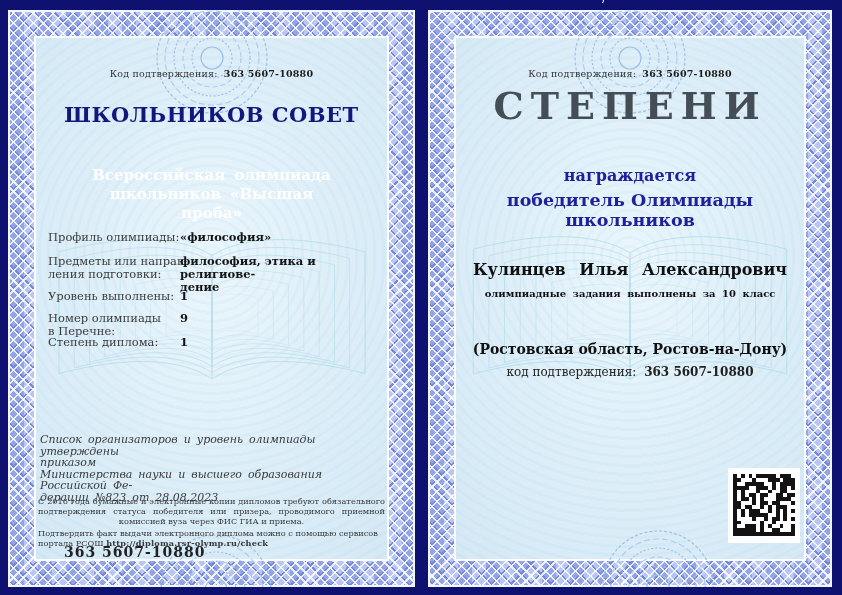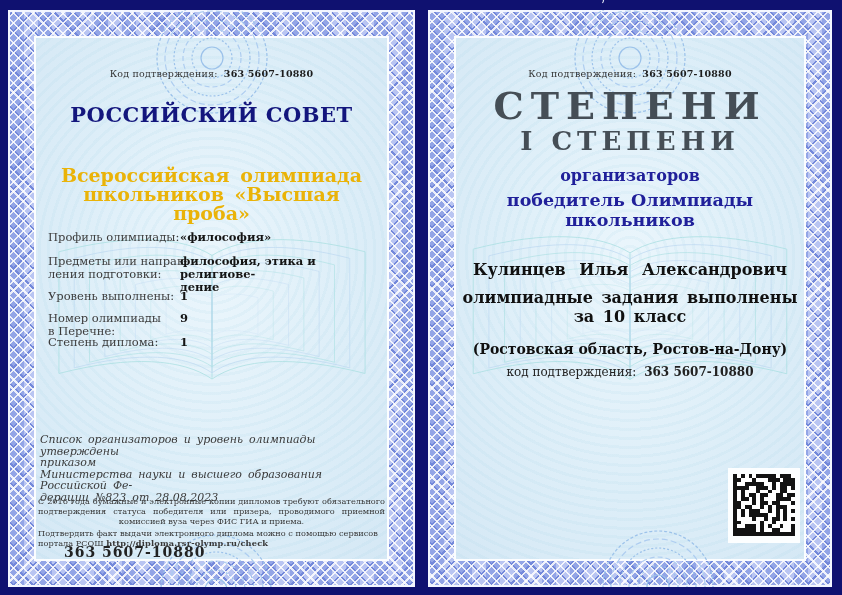--- a/index.html
+++ b/index.html
@@ -39,41 +39,41 @@
   .book-wm { position:absolute; z-index:1; pointer-events:none; opacity:.85; }
 
   .content { position:absolute; left:28px; top:28px; right:28px; bottom:28px; z-index:2; }
   .abs { position:absolute; left:0; right:0; text-align:center; }
 
   .code-line { font-size:9.5px; color:#333; letter-spacing:.2px; }
   .code-line b { color:#1d1d1d; margin-left:3px; }
 
   
   .org-title { font-weight:bold; color:#13167d; font-size:21px; line-height:27px; letter-spacing:.5px; }
-  .oly-title { font-weight:bold; color:#eab308; font-size:19px; line-height:19px;
+  .oly-title { font-weight:bold; color:#ffffff; font-size:15px; line-height:19px;
                white-space:pre-line; word-spacing:4px; }
   .fields { position:absolute; left:4px; right:0; }
   .frow { position:absolute; left:0; right:0; font-size:11.5px; line-height:13px; }
   .flabel { position:absolute; left:8px; width:140px; color:#3b3b3b; white-space:pre-line; }
   .fvalue { position:absolute; left:140px; right:0; font-weight:bold; color:#141414; white-space:pre-line; }
   .decree { font-style:italic; color:#3a3a3a; font-size:11px; line-height:11.6px;
             white-space:pre-line; word-spacing:2.5px; text-align:left; }
   .fineprint { font-size:8.2px; line-height:10.2px; color:#383838; }
   .fp1 { text-align:justify; text-align-last:center; }
   .fp2 { text-align:left; margin-top:1px; }
   .fp2 b { letter-spacing:.2px; }
   .footer-code { position:absolute; left:28px; font-weight:bold; font-size:14px; color:#222; letter-spacing:1px; }
 
   
   .diploma-word { font-weight:bold; color:#454e56; font-size:38px; line-height:40px; letter-spacing:7px; }
   .degree-line  { font-weight:bold; color:#454e56; font-size:26px; line-height:27px; letter-spacing:5px; }
   .award-word   { font-weight:bold; color:#20209a; font-size:16px; }
   .winner-line  { font-weight:bold; color:#20209a; font-size:17.5px; }
   .recipient    { font-weight:bold; color:#101010; font-size:16px; word-spacing:8px; }
-  .grade-line   { font-weight:bold; color:#101010; font-size:16px; word-spacing:3px; }
+  .grade-line   { font-weight:bold; color:#101010; font-size:10px; word-spacing:3px; }
   .school-name  { font-weight:bold; color:#101010; font-size:14.5px; }
   .school-loc   { font-weight:bold; color:#101010; font-size:14px; }
   .code2 { font-size:12px; color:#222; }
   .code2 b { margin-left:4px; }
 
   .qr-patch { position:absolute; width:72px; height:75px; background:#fcfeff; z-index:3; }
   .data-matrix { position:absolute; left:5px; top:6px; width:62px; height:62px; background:#fff; }
   .data-matrix i { position:absolute; background:#131313; }
 </style>
 </head>
@@ -142,21 +142,21 @@
       </g>
     </svg>
 
     <div class="content">
       <div class="abs code-line" style="top:30px;">
         <span>Код подтверждения:</span>
         <b>363 5607-10880</b>
       </div>
 
       <div class="abs org-title" style="top:63px;">
-        <div>РОССИЙСКИЙ СОВЕТ</div>
+        <div>ШКОЛЬНИКОВ СОВЕТ</div>
       </div>
 
       <div class="abs oly-title" style="top:128px;">Всероссийская олимпиада школьников «Высшая
 проба»</div>
 
       <div class="fields" style="top:0;">
         <div class="frow" style="top:193px;">
           <span class="flabel">Профиль олимпиады:</span>
           <span class="fvalue">«философия»</span>
         </div>
@@ -240,23 +240,22 @@
       </g>
     </svg>
 
     <div class="content">
       <div class="abs code-line" style="top:30px;">
         <span>Код подтверждения:</span>
         <b>363 5607-10880</b>
       </div>
 
       <div class="abs diploma-word" style="top:48px;">СТЕПЕНИ</div>
-      <div class="abs degree-line" style="top:90px;">I СТЕПЕНИ</div>
-
-      <div class="abs award-word" style="top:128px;">организаторов</div>
+
+      <div class="abs award-word" style="top:128px;">награждается</div>
       <div class="abs winner-line" style="top:152px;">победитель Олимпиады школьников</div>
 
       <div class="abs recipient" style="top:222px;">Кулинцев Илья Александрович</div>
       <div class="abs grade-line" style="top:250px;">олимпиадные задания выполнены за 10 класс</div>
       <div class="abs school-loc" style="top:303px;">(Ростовская область, Ростов-на-Дону)</div>
 
       <div class="abs code2" style="top:327px;">
         <span>код подтверждения:</span>
         <b>363 5607-10880</b>
       </div>

